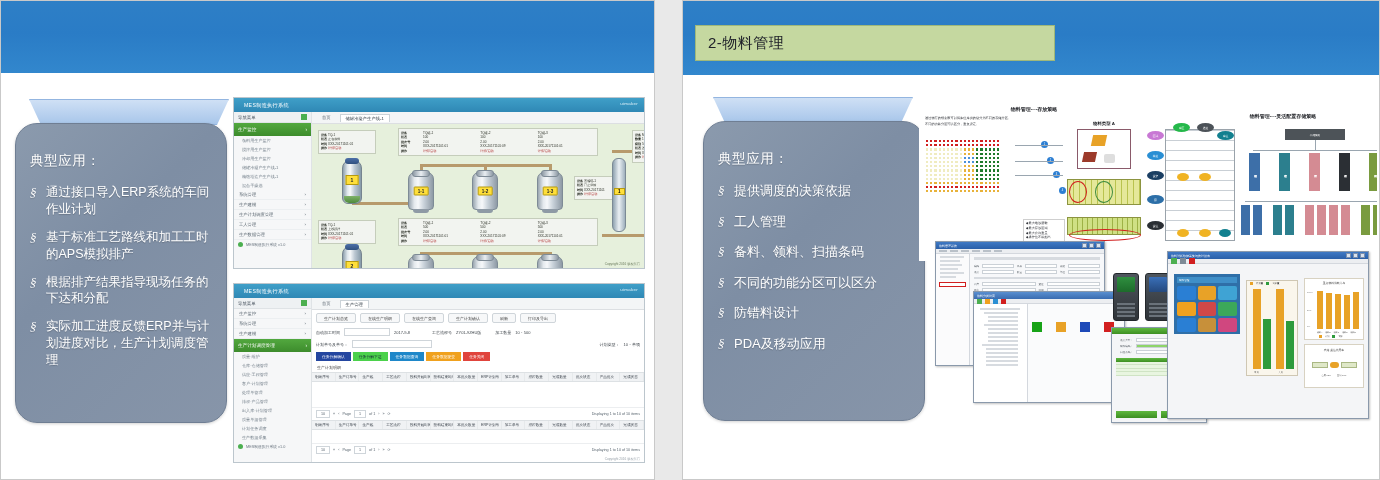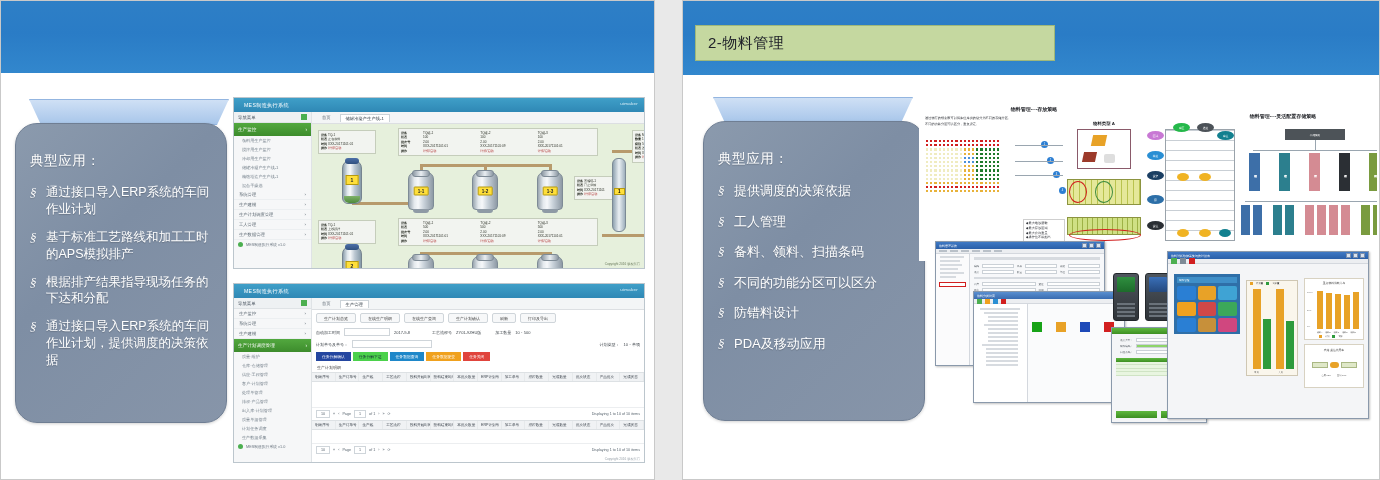--- a/index.html
+++ b/index.html
@@ -198,21 +198,21 @@
         <div class="bullet">
           <span class="sec">§</span>
           <span class="btxt">基于标准工艺路线和加工工时的APS模拟排产</span>
         </div>
         <div class="bullet">
           <span class="sec">§</span>
           <span class="btxt">根据排产结果指导现场任务的下达和分配</span>
         </div>
         <div class="bullet">
           <span class="sec">§</span>
-          <span class="btxt">通过接口导入ERP系统的车间作业计划，提供调度的决策依据</span>
+          <span class="btxt">实际加工进度反馈ERP并与计划进度对比，生产计划调度管理</span>
         </div>
       </div>
     </div>
 
     <div class="mes mes-1">
       <div class="mes-title">
         <span>MES制造执行系统</span>
         <span class="mes-user">uimaker</span>
       </div>
       <div class="mes-body">

